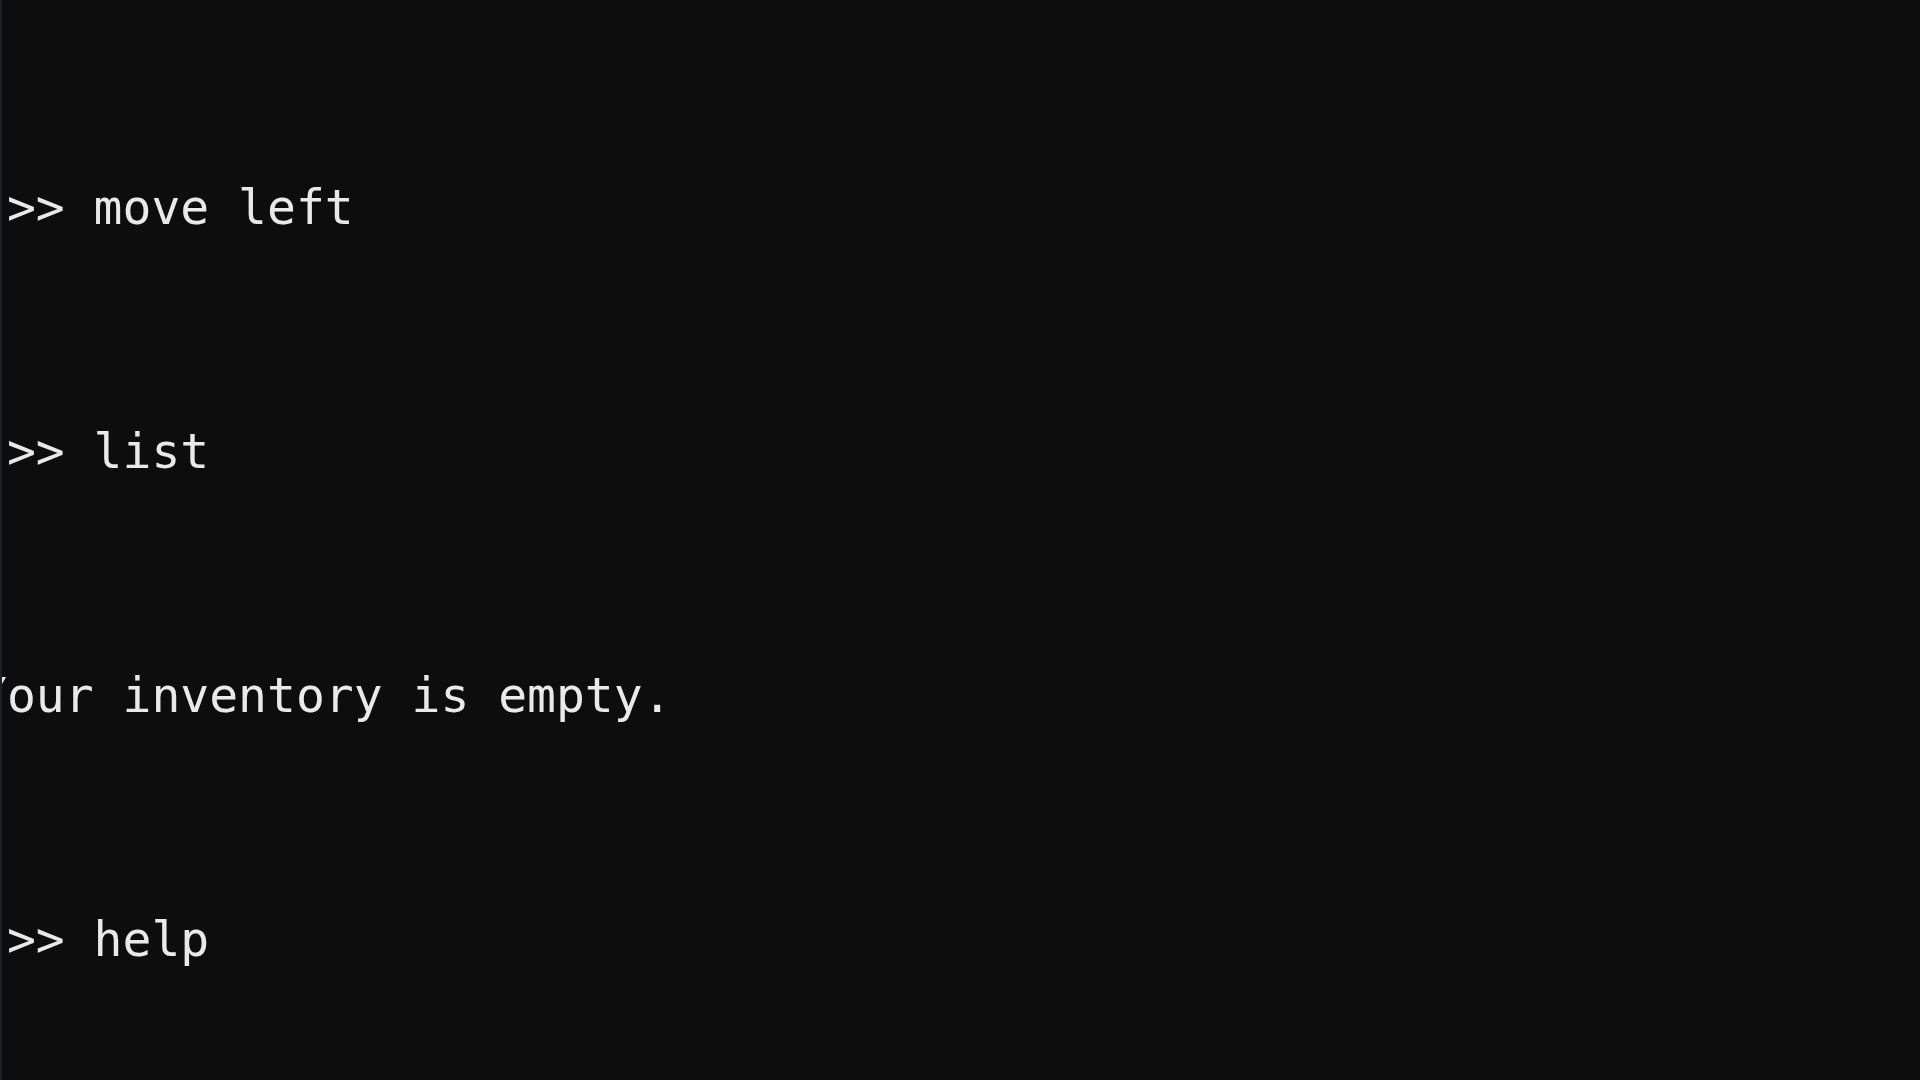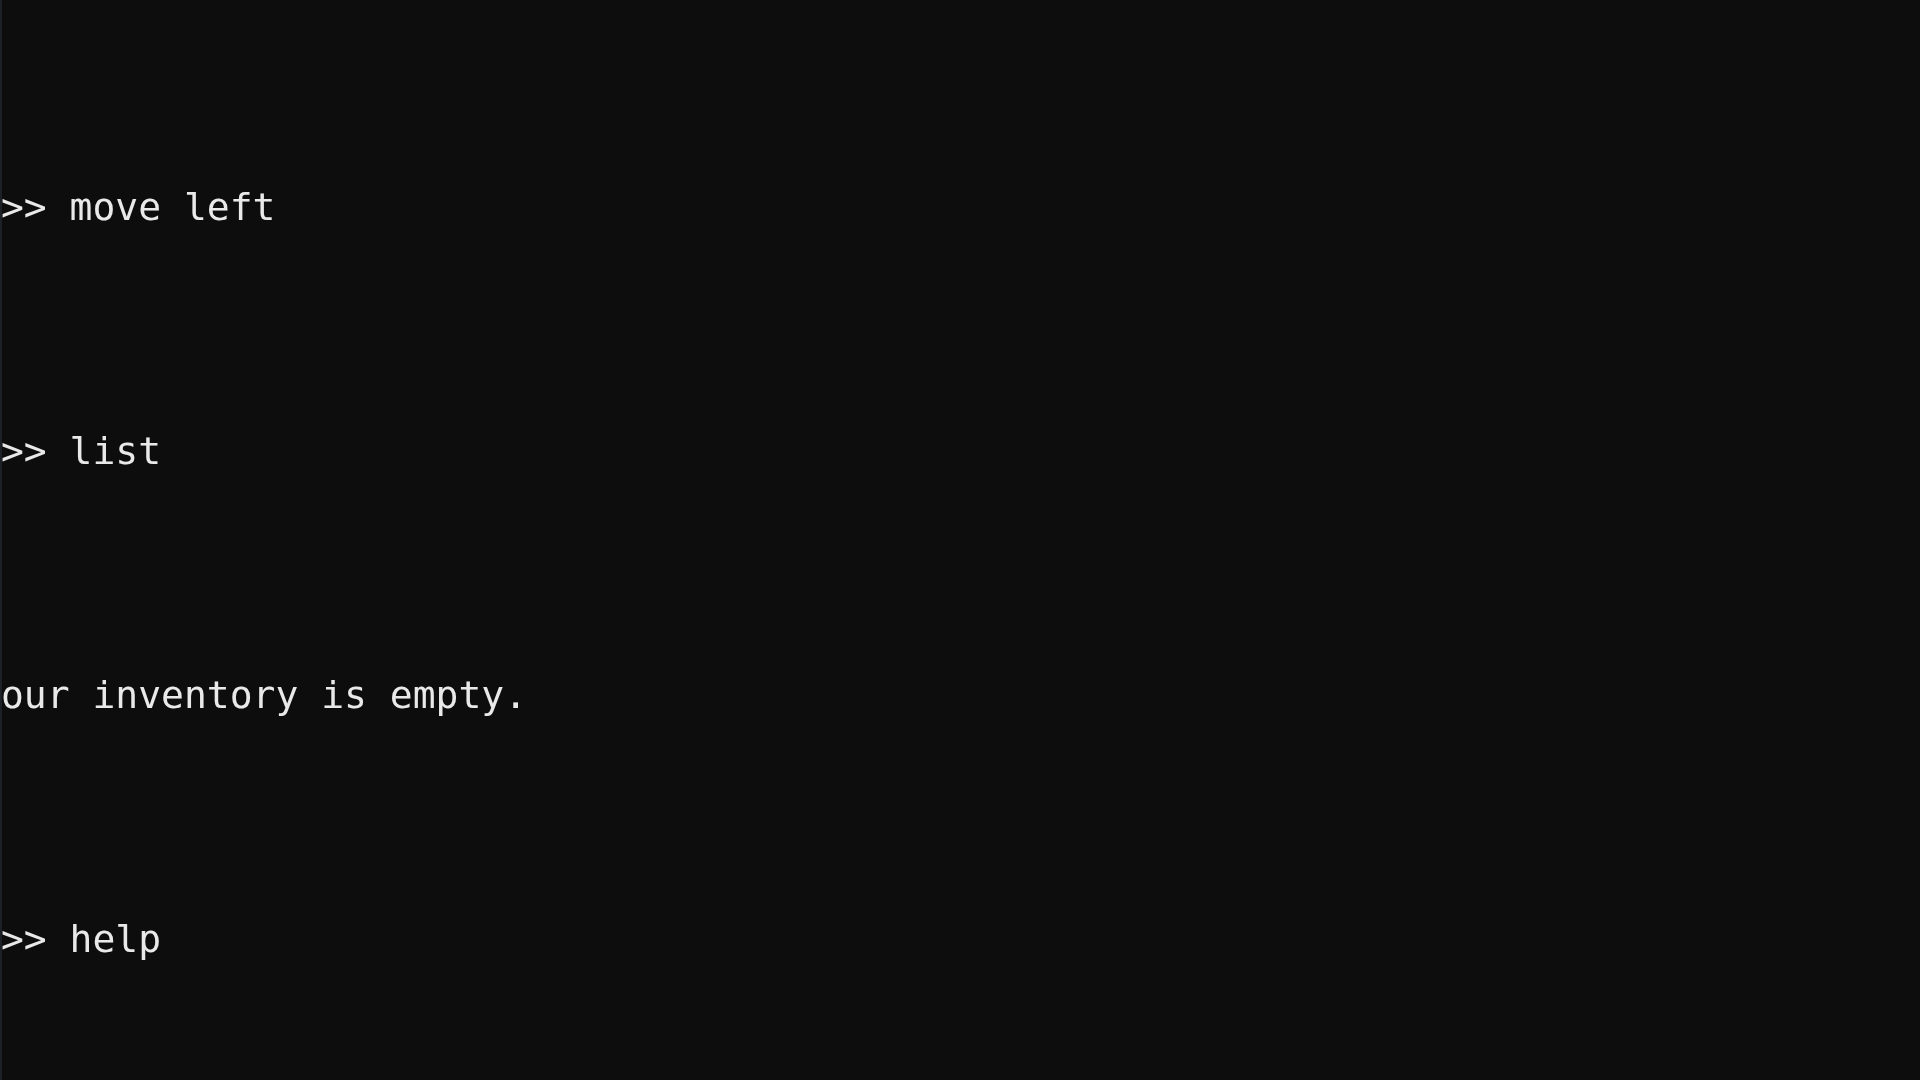--- a/index.html
+++ b/index.html
@@ -11,21 +11,21 @@
     height: 1080px;
     overflow: hidden;
   }
 
   #terminal {
     position: relative;
     width: 1920px;
     height: 1080px;
     background: #0d0d0d;
     font-family: "DejaVu Sans Mono", "Liberation Mono", monospace;
-    font-size: 38px;
+    font-size: 48px;
     line-height: 61px;
     color: #e9e9e9;
     -webkit-font-smoothing: subpixel-antialiased;
     box-sizing: border-box;
     overflow: hidden;
   }
 
   
   #window-edge {
     position: absolute;

